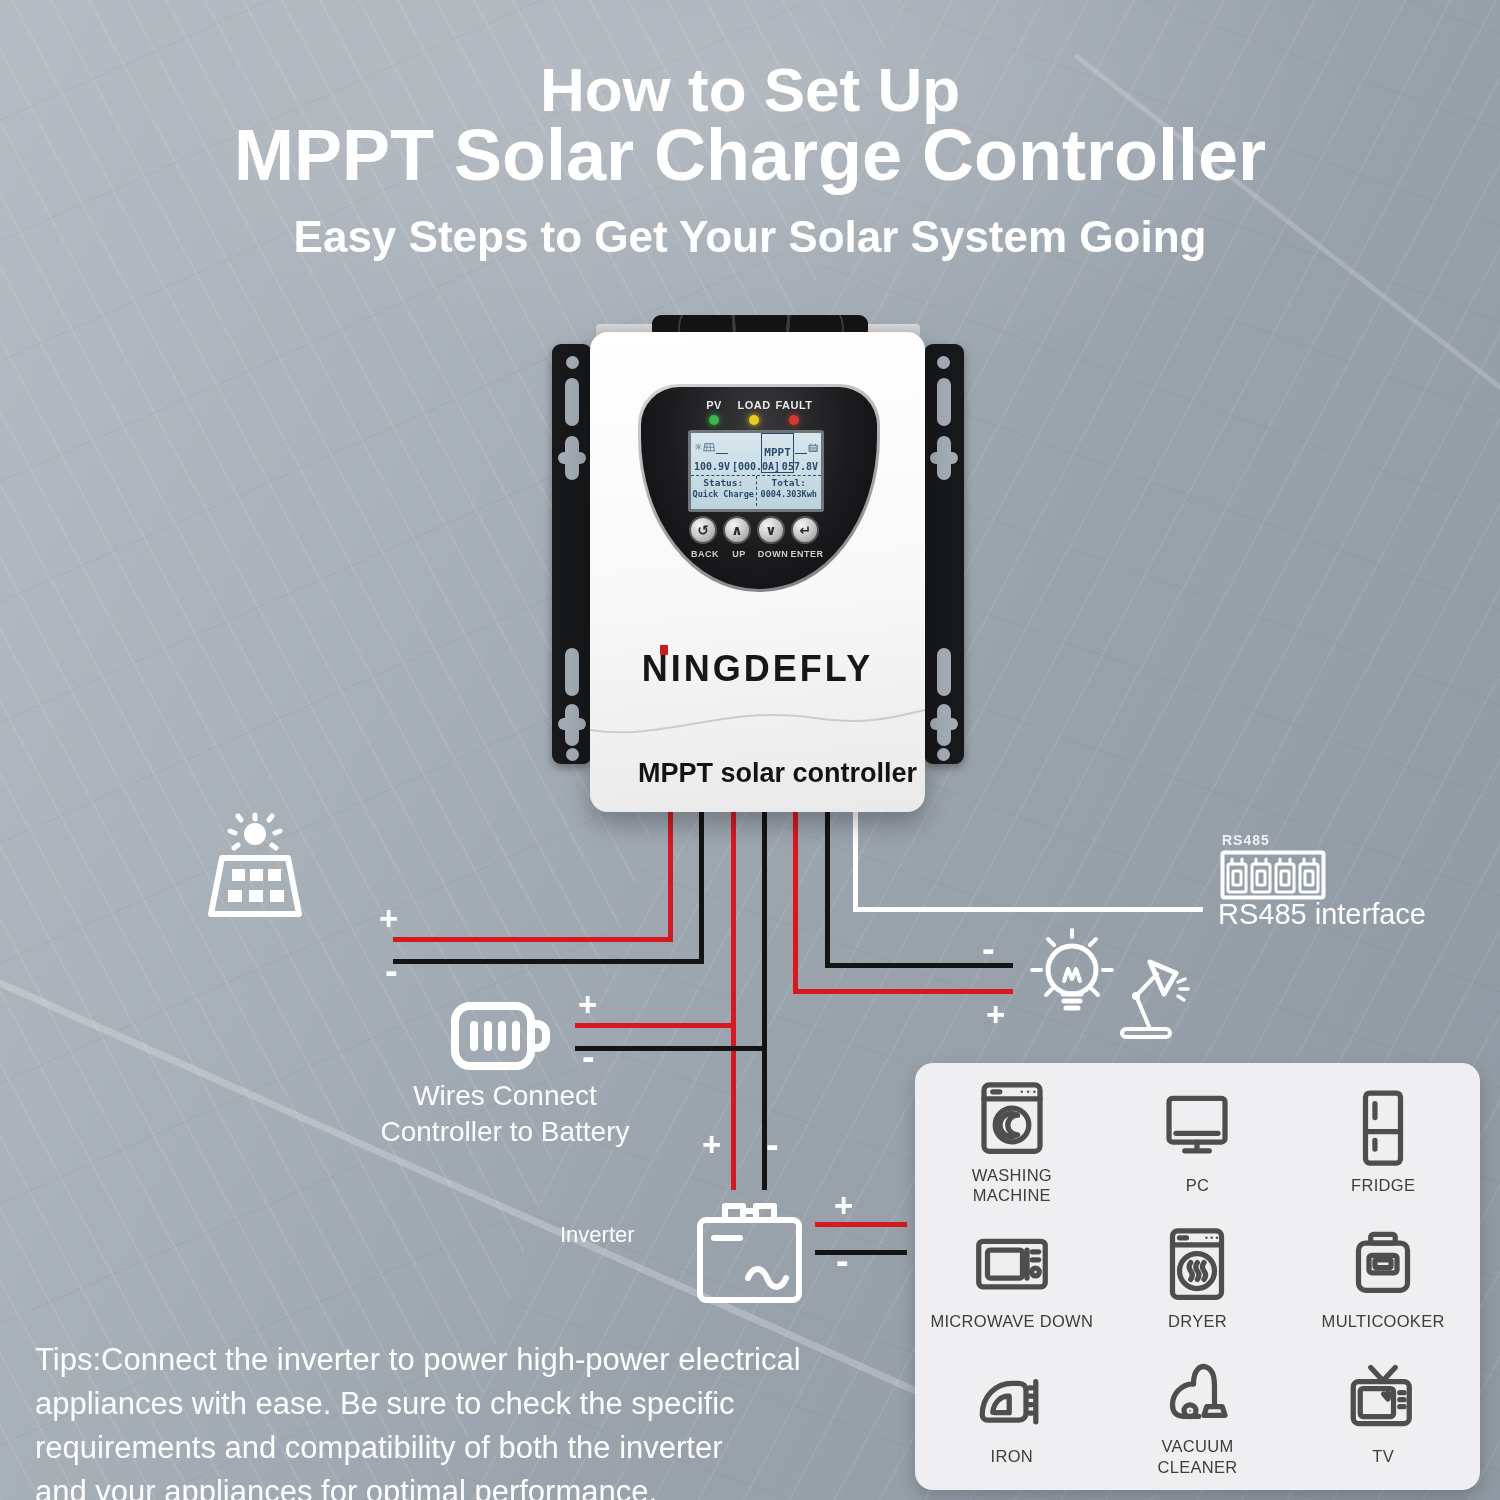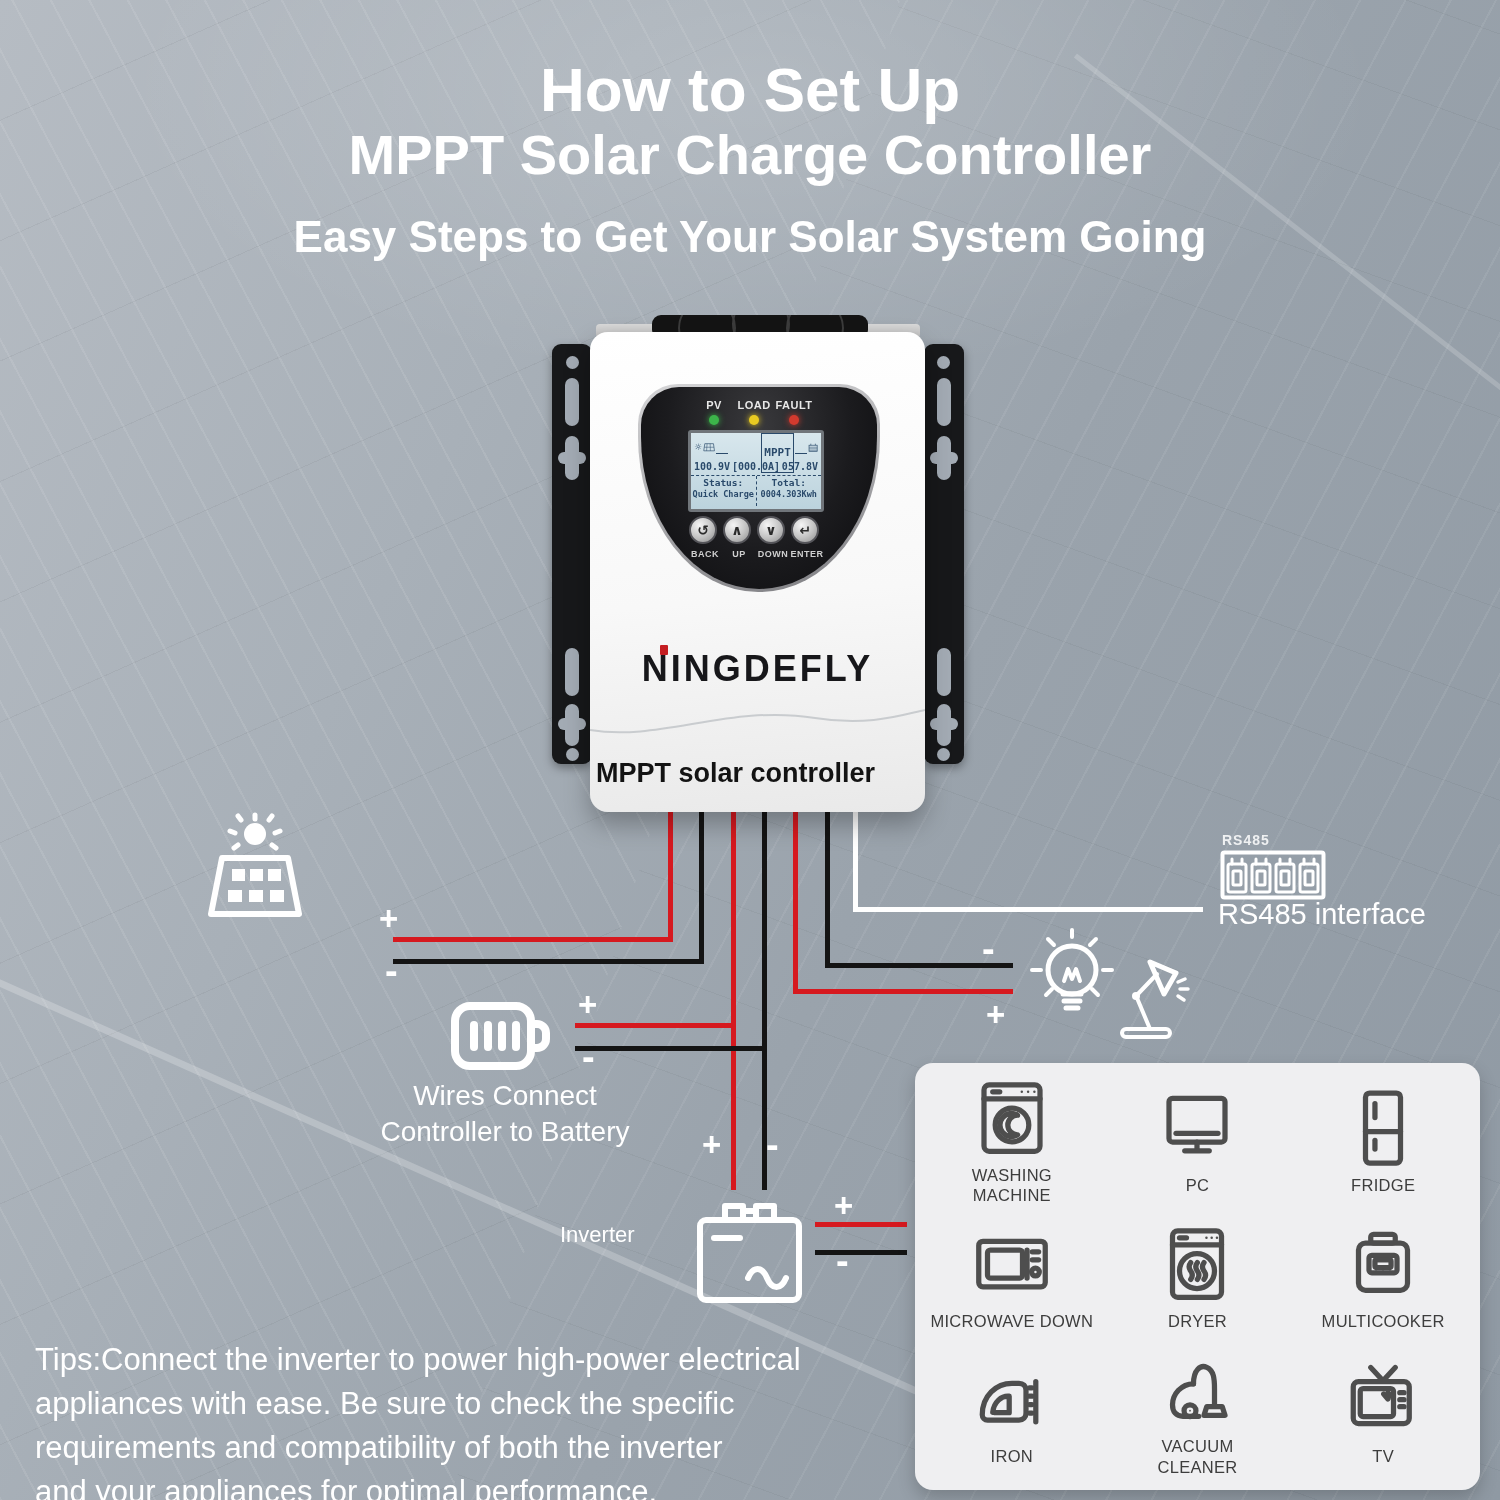--- a/index.html
+++ b/index.html
@@ -15,21 +15,21 @@
     background:repeating-linear-gradient(118deg,rgba(255,255,255,.07) 0 2px,transparent 2px 40px),
                repeating-linear-gradient(20deg,rgba(0,0,0,.04) 0 1px,transparent 1px 90px);
     clip-path:polygon(60% 0,100% 0,100% 100%,30% 100%);}
   .bg-glow{left:0;top:0;width:1500px;height:1500px;
     background:radial-gradient(ellipse 900px 420px at 50% 6%,rgba(255,255,255,.16),transparent 70%);}
   .bg-streak1{left:-100px;top:1180px;width:1100px;height:7px;background:rgba(255,255,255,.5);transform:rotate(24deg);opacity:.45;}
   .bg-streak2{left:980px;top:330px;width:900px;height:5px;background:rgba(255,255,255,.45);transform:rotate(38deg);opacity:.4;}
   
   .title{left:0;width:1500px;text-align:center;color:#fff;font-weight:700;line-height:1.1;}
   .t1{top:56px;font-size:62px;}
-  .t2{top:124px;font-size:56px;}
+  .t2{top:116px;font-size:72px;}
   .subtitle{top:212px;left:0;width:1500px;text-align:center;color:#fff;font-weight:700;font-size:44px;}
   
   .wire{position:absolute;}
   .wire.red{background:#d6191f;}
   .wire.blk{background:#141414;}
   .wire.wht{background:#ffffff;}
   .sign{position:absolute;color:#fff;font-weight:700;font-size:33px;line-height:1;}
   
   .plate{background:#17181a;border-radius:9px;box-shadow:0 4px 10px rgba(0,0,0,.35);}
   .cut{position:absolute;background:#a3abb4;}
@@ -61,21 +61,21 @@
   .lcd-col .a{font-size:9.5px;line-height:1.3;}
   .lcd-col .b{font-size:8.5px;line-height:1.3;}
   
   .btn{position:absolute;width:28px;height:28px;border-radius:50%;
        background:radial-gradient(circle at 35% 30%,#f5f5f5,#c2c2c2 55%,#8e8e8e);
        border:2px solid #55555a;display:flex;align-items:center;justify-content:center;
        font-size:14px;color:#2b2b2b;font-weight:700;box-sizing:border-box;font-family:"DejaVu Sans",sans-serif;}
   .btnlab{position:absolute;width:48px;text-align:center;font-size:9px;color:#cfcfcf;letter-spacing:.5px;font-weight:700;}
   .brand{left:590px;top:648px;width:335px;text-align:center;font-size:36px;font-weight:800;letter-spacing:3px;color:#17171a;}
   .brand-dot{left:660px;top:645px;width:8px;height:10px;background:#c41e22;border-radius:1px;}
-  .model{left:596px;top:758px;width:335px;text-align:left;font-size:27px;font-weight:700;color:#131313;}
+  .model{left:610px;top:758px;width:335px;text-align:center;font-size:27px;font-weight:700;color:#131313;}
   
   .conlab{color:#fff;font-size:28px;line-height:1.3;text-align:center;white-space:pre-line;}
   .invlab{color:#fff;font-size:22px;font-weight:400;}
   .rs-tag{color:rgba(255,255,255,.85);font-size:14px;font-weight:700;letter-spacing:1px;}
   .rs-lab{color:#fff;font-size:29px;text-align:right;}
   .white-ico{stroke:#fff;fill:none;stroke-linecap:round;stroke-linejoin:round;}
   .wfill{fill:#fff;stroke:none;}
   
   .apanel{left:915px;top:1063px;width:565px;height:427px;background:#efeff1;border-radius:18px;
           box-shadow:0 8px 18px rgba(0,0,0,.2);display:grid;grid-template-columns:1fr 1fr 1fr;

